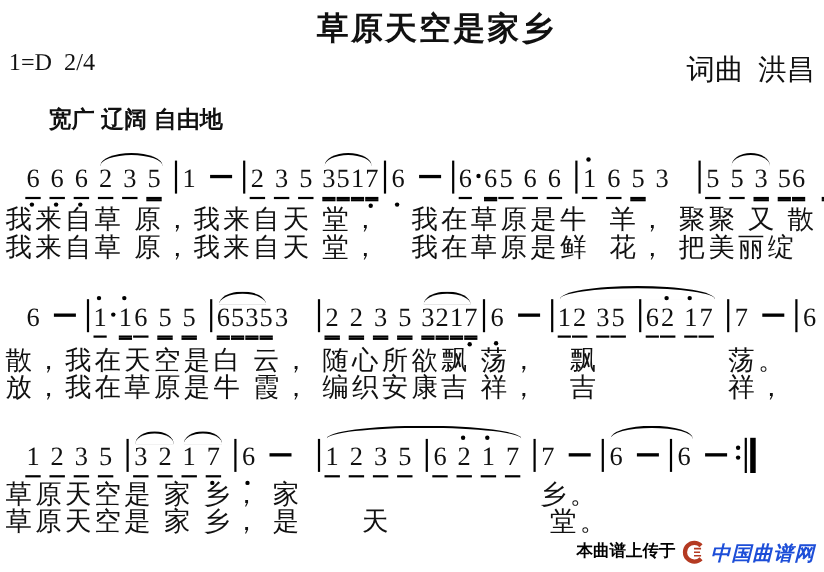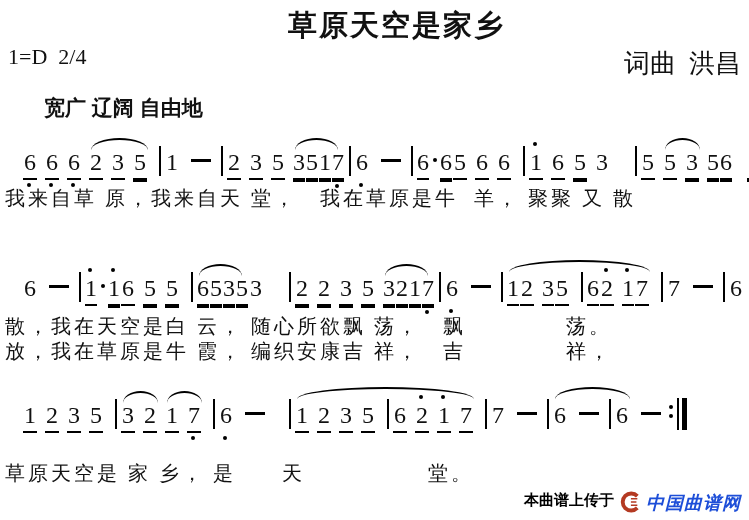--- a/index.html
+++ b/index.html
@@ -29,45 +29,47 @@
   .bar{display:inline-block;width:2px;height:30px;background:#000;vertical-align:-6px;margin:0 4px;}
   .dash{display:inline-block;width:20px;height:3px;background:#000;vertical-align:8px;margin:0 6px 0 4px;}
   .aug{display:inline-block;width:4px;height:4px;border-radius:50%;background:#000;vertical-align:8px;margin:0 3px;}
   .gapsp{display:inline-block;width:14px;}
   .end{display:inline-block;white-space:nowrap;margin-left:2px;}
   .rdots{display:inline-block;width:4px;height:4px;border-radius:50%;background:#000;
          box-shadow:0 9px 0 #000;vertical-align:14px;margin-right:4px;}
   .thinb{display:inline-block;width:2px;height:32px;background:#000;vertical-align:-7px;}
   .thickb{display:inline-block;width:5px;height:32px;background:#000;vertical-align:-7px;margin-left:3px;}
   
-  .lyr{position:absolute;left:5px;font-size:20px;letter-spacing:3px;white-space:pre;line-height:1.05;}
+  .lyr{position:absolute;left:5px;font-size:24px;letter-spacing:3px;white-space:pre;line-height:1.05;}
   
   .footer{position:absolute;top:491px;right:8px;display:flex;align-items:flex-start;gap:5px;
           font-family:"Liberation Sans","DejaVu Sans",sans-serif;}
   .up{font-size:15px;font-weight:bold;color:#000;}
   .site{font-size:18px;font-weight:bold;font-style:italic;color:#1d4ed8;letter-spacing:1px;}
   .logo{display:inline-flex;width:22px;height:22px;}
 </style>
 </head>
 <body>
 
 <div class="page">
   <div class="title">草原天空是家乡</div>
   <div class="key">1=D  2/4</div>
   <div class="credit">词曲  洪昌</div>
   <div class="tempo">宽广 辽阔 自由地</div>
 
   <div class="mline" style="top:132px"><span class="cell"><span class="note u1">6<i class="ld"></i></span><span class="note u1">6<i class="ld"></i></span><span class="note u1">6<i class="ld"></i></span></span><span class="cell slur"><span class="note u1">2</span><span class="note u1">3</span><span class="note u2">5<i class="ln2"></i></span></span><span class="cell"><span class="bar"></span></span><span class="cell"><span class="note">1</span><span class="dash"></span></span><span class="cell"><span class="bar"></span></span><span class="cell"><span class="note u1">2</span><span class="note u1">3</span><span class="note u1">5</span></span><span class="cell slur"><span class="note u2 tight">3<i class="ln2"></i></span><span class="note u2 tight">5<i class="ln2"></i></span><span class="note u2 tight">1<i class="ln2"></i></span><span class="note u2 tight">7<i class="ln2"></i><i class="ld"></i></span></span><span class="cell"><span class="bar"></span></span><span class="cell"><span class="note">6<i class="ld"></i></span><span class="dash"></span></span><span class="cell"><span class="bar"></span></span><span class="cell"><span class="note u1 tight">6</span><span class="aug"></span><span class="note u2 tight">6<i class="ln2"></i></span></span><span class="cell"><span class="note u1">5</span><span class="note u1">6</span><span class="note u1">6</span></span><span class="cell"><span class="bar"></span></span><span class="cell"><span class="note u1">1<i class="hd"></i></span><span class="note u1">6</span><span class="note u2">5<i class="ln2"></i></span><span class="note">3</span></span><span class="cell"><span class="gapsp"></span><span class="bar"></span></span><span class="cell"><span class="note u1">5</span></span><span class="cell slur"><span class="note u1">5</span><span class="note u2">3<i class="ln2"></i></span></span><span class="cell"><span class="note u2 tight">5<i class="ln2"></i></span><span class="note u2 tight">6<i class="ln2"></i></span></span><span class="cell"><span class="gapsp"></span></span><span class="cell"><span class="note u2 tight">1<i class="ln2"></i><i class="hd"></i></span><span class="note u2 tight">7<i class="ln2"></i></span></span></div>
   <div class="lyr" style="top:188px">我来自草 原，我来自天 堂，　我在草原是牛  羊， 聚聚 又 散</div>
+  <div class="lyr" style="top:214px">我来自草 原，我来自天 堂，　我在草原是鲜  花， 把美丽绽</div>
 
   <div class="mline" style="top:258px"><span class="cell"><span class="note">6</span><span class="dash"></span></span><span class="cell"><span class="bar"></span></span><span class="cell"><span class="note u1 tight">1<i class="hd"></i></span><span class="aug"></span><span class="note u2 tight">1<i class="ln2"></i><i class="hd"></i></span></span><span class="cell"><span class="note u1">6</span><span class="note u2">5<i class="ln2"></i></span><span class="note u2">5<i class="ln2"></i></span></span><span class="cell"><span class="bar"></span></span><span class="cell slur"><span class="note u2 tight">6<i class="ln2"></i></span><span class="note u2 tight">5<i class="ln2"></i></span><span class="note u2 tight">3<i class="ln2"></i></span><span class="note u2 tight">5<i class="ln2"></i></span></span><span class="cell"><span class="note">3</span></span><span class="cell"><span class="gapsp"></span><span class="bar"></span></span><span class="cell"><span class="note u2">2<i class="ln2"></i></span><span class="note u2">2<i class="ln2"></i></span><span class="note u2">3<i class="ln2"></i></span><span class="note u2">5<i class="ln2"></i></span></span><span class="cell slur"><span class="note u2 tight">3<i class="ln2"></i></span><span class="note u2 tight">2<i class="ln2"></i></span><span class="note u2 tight">1<i class="ln2"></i></span><span class="note u2 tight">7<i class="ln2"></i><i class="ld"></i></span></span><span class="cell"><span class="bar"></span></span><span class="cell"><span class="note">6<i class="ld"></i></span><span class="dash"></span></span><span class="cell"><span class="bar"></span></span><span class="cell slur"><span class="note u1 tight">1</span><span class="note u1">2</span><span class="note u1 tight">3</span><span class="note u1">5</span><span class="bar"></span><span class="note u1 tight">6</span><span class="note u1">2<i class="hd"></i></span><span class="note u1 tight">1<i class="hd"></i></span><span class="note u1">7</span></span><span class="cell"><span class="bar"></span></span><span class="cell"><span class="note">7</span><span class="dash"></span></span><span class="cell"><span class="bar"></span></span><span class="cell"><span class="note">6</span><span class="dash"></span><span class="gapsp"></span></span></div>
   <div class="lyr" style="top:316px">散，我在天空是白 云， 随心所欲飘 荡，　飘　　　　 荡。</div>
   <div class="lyr" style="top:341px">放，我在草原是牛 霞， 编织安康吉 祥，　吉　　　　 祥，</div>
 
   <div class="mline" style="top:384px"><span class="cell"><span class="note u1">1</span><span class="note u1">2</span><span class="note u1">3</span><span class="note u1">5</span></span><span class="cell"><span class="bar"></span></span><span class="cell slur"><span class="note u1">3</span><span class="note u1">2</span></span><span class="cell slur"><span class="note u1">1</span><span class="note u1">7<i class="ld"></i></span></span><span class="cell"><span class="bar"></span></span><span class="cell"><span class="note">6<i class="ld"></i></span><span class="dash"></span></span><span class="cell"><span class="gapsp"></span><span class="bar"></span></span><span class="cell slur"><span class="note u1">1</span><span class="note u1">2</span><span class="note u1">3</span><span class="note u1">5</span><span class="bar"></span><span class="note u1">6</span><span class="note u1">2<i class="hd"></i></span><span class="note u1">1<i class="hd"></i></span><span class="note u1">7</span></span><span class="cell"><span class="bar"></span></span><span class="cell"><span class="note">7</span><span class="dash"></span></span><span class="cell"><span class="bar"></span></span><span class="cell slur"><span class="note">6</span><span class="dash"></span><span class="bar"></span><span class="note">6</span></span><span class="cell"><span class="dash"></span><span class="end"><span class="rdots"></span><span class="thinb"></span><span class="thickb"></span></span></span></div>
+  <div class="lyr" style="top:438px">草原天空是 家 乡， 家　　　　　　　　乡。</div>
   <div class="lyr" style="top:463px">草原天空是 家 乡， 是　　天　　　　　 堂。</div>
 
   <div class="footer">
     <span class="up">本曲谱上传于</span>
     <span class="logo">
       <svg viewBox="0 0 24 24" width="22" height="22" aria-hidden="true">
         <path d="M20 5.5 A9.3 9.3 0 1 0 20 18.5" fill="none" stroke="#b43a22" stroke-width="4.2"></path>
         <path d="M13 8.5 H20 M13 12 H19 M13 15.5 H20" stroke="#b43a22" stroke-width="1.6" fill="none"></path>
       </svg>
     </span>

